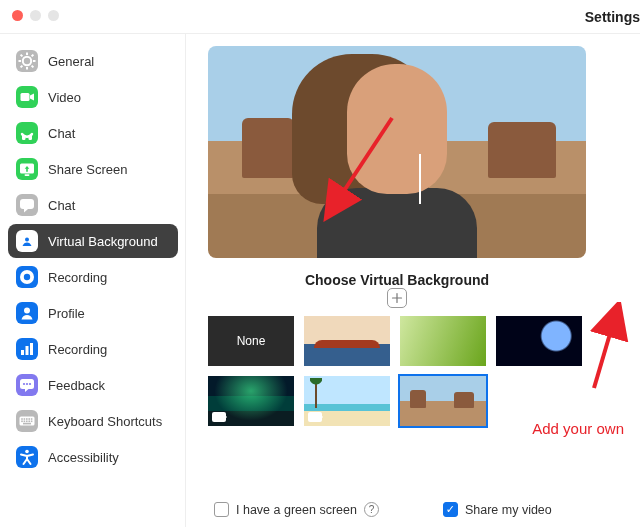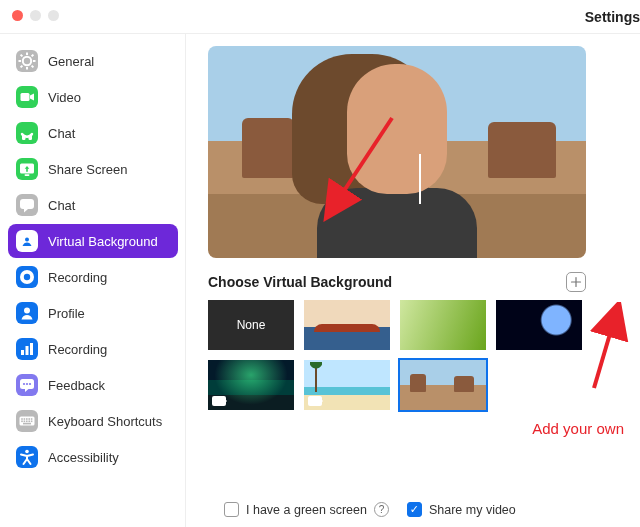--- a/index.html
+++ b/index.html
@@ -48,21 +48,21 @@
     display: flex;
     align-items: center;
     gap: 10px;
     padding: 6px 8px;
     border-radius: 8px;
     cursor: pointer;
     margin: 2px 4px;
     color: #333;
   }
   .side-item.active {
-    background: #6d28d9;
+    background: #404040;
     color: #fff;
   }
   .side-item .sic {
     width: 22px; height: 22px;
     display: flex; align-items: center; justify-content: center;
   }
   .side-item .sic svg { width: 22px; height: 22px; }
   .side-item.active .sic .fillable { fill: #fff; }
   .side-label { font-size: 13px; }
   .main {
@@ -118,20 +118,21 @@
     position: absolute;
     width: 2px; height: 50px; background: #fff;
     left: 72px; top: 90px;
   }
   .section-head {
     display: flex;
     justify-content: space-between;
     align-items: center;
     margin: 14px 0 8px 0;
     width: 378px;
+    flex-direction: column;
   }
   .section-title { font-weight: 700; font-size: 14px; }
   .add-btn {
     width: 20px; height: 20px;
     border: 1.2px solid #9a9a9a;
     border-radius: 5px;
     display: flex; align-items: center; justify-content: center;
     color: #666;
     font-size: 15px;
     cursor: pointer;
@@ -173,24 +174,24 @@
     left: 4px; bottom: 4px;
     width: 14px; height: 10px;
     background: #fff; border-radius: 2px;
   }
   .cam-ind::after {
     content:""; position:absolute; right:-4px; top:2px;
     border: 3px solid transparent; border-left-color:#fff;
   }
   .footer {
     position: absolute;
-    bottom: 10px; left: 38px;
+    bottom: 10px; left: 28px;
     display: flex;
     align-items: center;
-    gap: 18px;
+    gap: 64px;
     font-size: 12.5px;
     color: #333;
   }
   .chk {
     display: flex; align-items: center; gap: 7px;
     cursor: pointer;
   }
   .chkbox {
     width: 15px; height: 15px; border: 1.3px solid #9a9a9a;
     border-radius: 3px; background: #fff; display:flex;align-items:center;justify-content:center;

